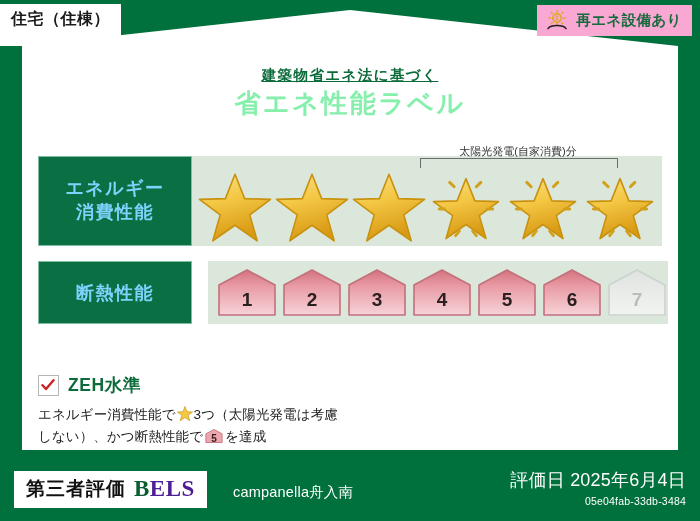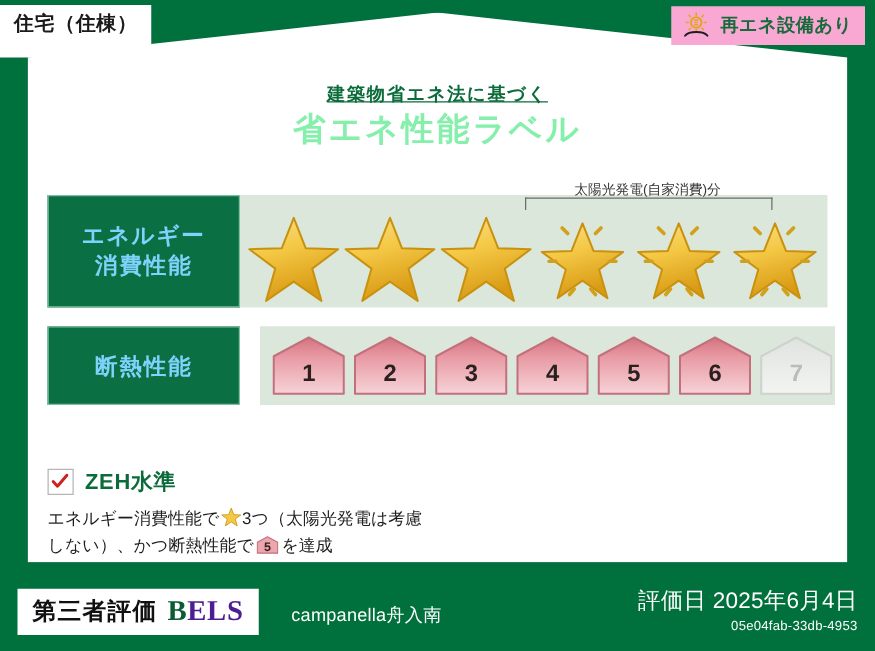--- a/index.html
+++ b/index.html
@@ -329,17 +329,17 @@
 
   <div class="footer">
     <div class="bels-plate">
       <span class="bels-jp">第三者評価</span>
       <span class="bels-b">B</span>
       <span class="bels-els">ELS</span>
     </div>
     <div class="proj-name">campanella舟入南</div>
     <div class="eval-wrap">
       <div class="eval-date">評価日 2025年6月4日</div>
-      <div class="eval-id">05e04fab-33db-4953</div>
+      <div class="eval-id">05e04fab-33db-3484</div>
     </div>
   </div>
 
 </div>
 
 </body></html>

